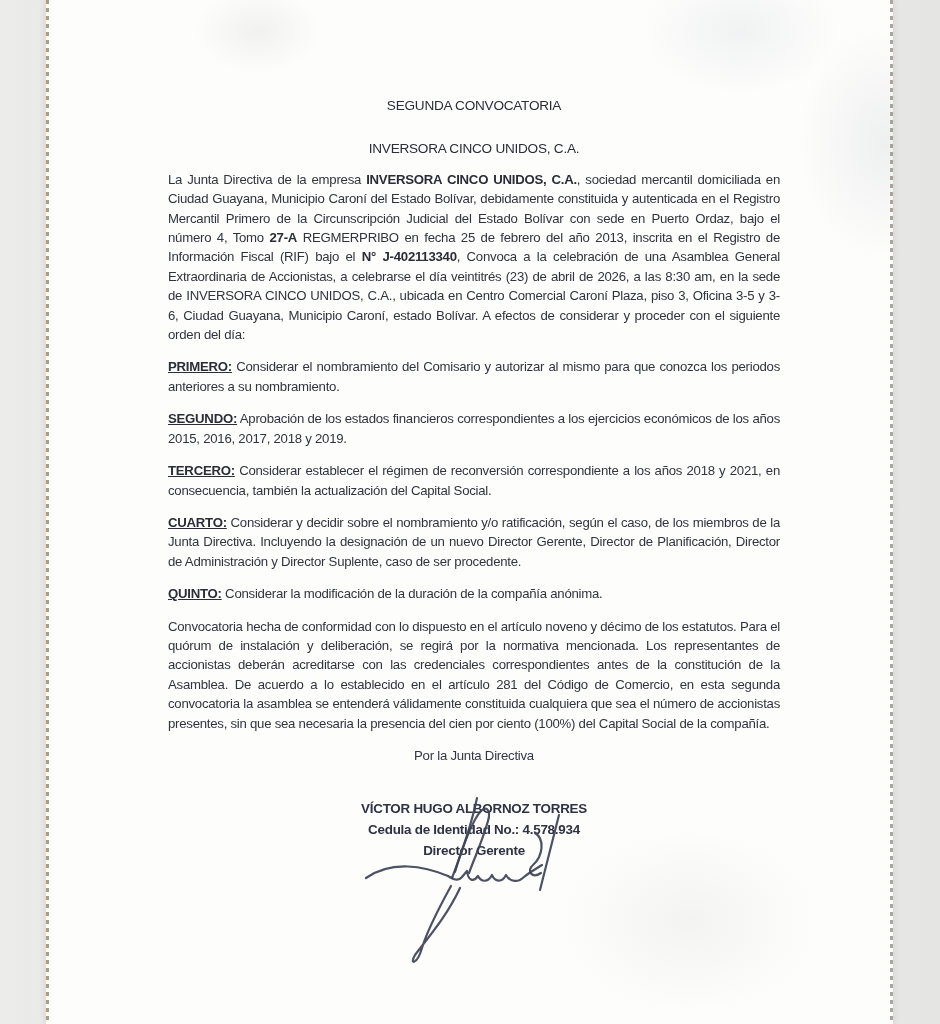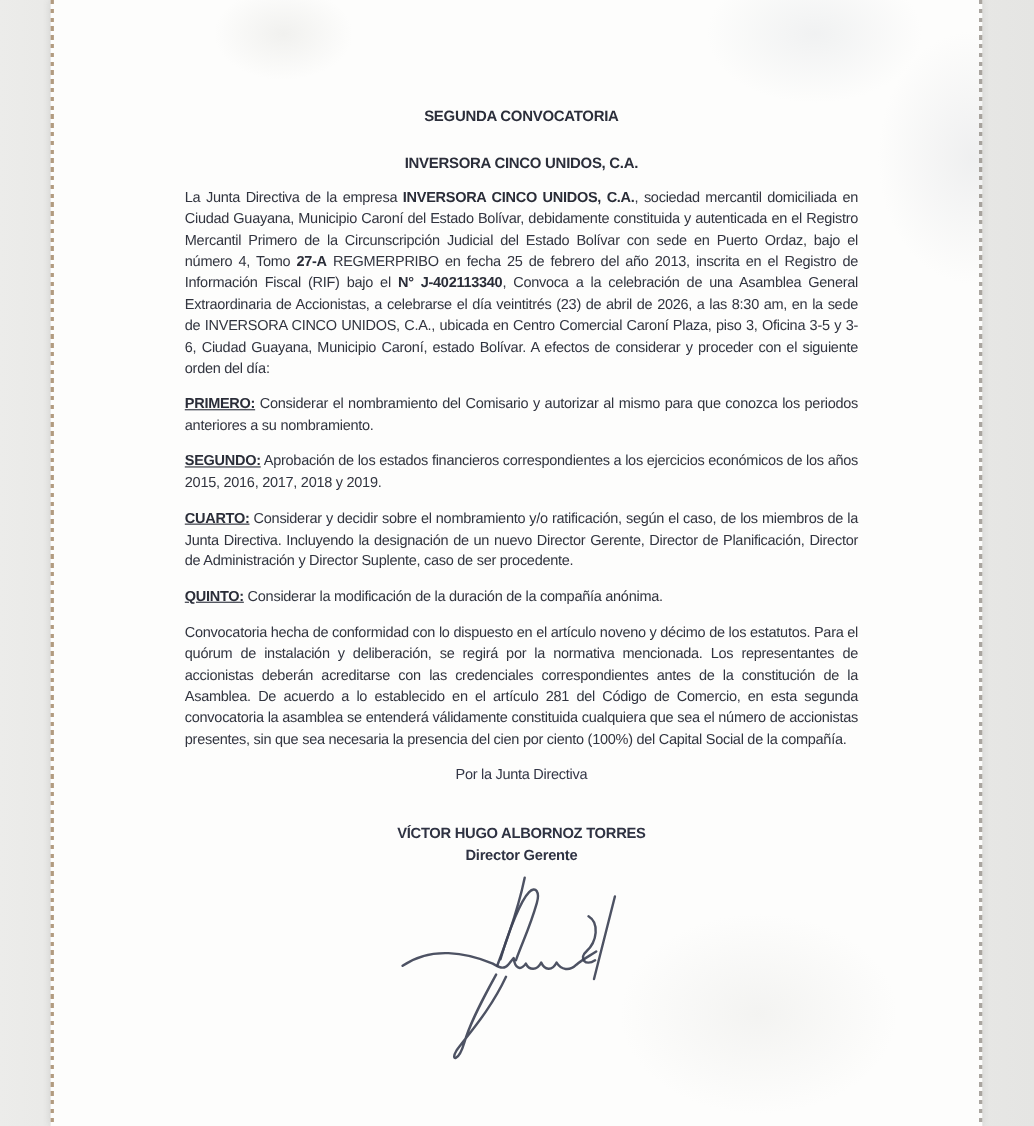--- a/index.html
+++ b/index.html
@@ -55,21 +55,21 @@
     left: 122px;
     right: 113px;
     top: 96px;
     color: #31343f;
     font-size: 13.2px;
     letter-spacing: -0.25px;
     line-height: 19.4px;
   }
   .h {
     text-align: center;
-    font-weight: bold;
+    font-weight: normal;
     color: #2b2e3a;
     font-size: 13.6px;
   }
   .h1 { margin: 0 0 24px 0; }
   .h2 { margin: 0 0 17px 0; }
   .h3 { margin: 0 0 11px 0; }
   .para {
     text-align: justify;
     margin: 0 0 13px 0;
   }
@@ -118,32 +118,34 @@
 
       <div class="h h1">SEGUNDA CONVOCATORIA</div>
       <div class="h h3">INVERSORA CINCO UNIDOS, C.A.</div>
 
       <p class="para"><span>La Junta Directiva de la empresa </span><span class="b">INVERSORA CINCO UNIDOS, C.A.</span><span>, sociedad mercantil domiciliada en Ciudad Guayana, Municipio Caroní del Estado Bolívar, debidamente constituida y autenticada en el Registro Mercantil Primero de la Circunscripción Judicial del Estado Bolívar con sede en Puerto Ordaz, bajo el número 4, Tomo </span><span class="b">27-A</span><span> REGMERPRIBO en fecha 25 de febrero del año 2013, inscrita en el Registro de Información Fiscal (RIF) bajo el </span><span class="b">N° J-402113340</span><span>, Convoca a la celebración de una Asamblea General Extraordinaria de Accionistas, a celebrarse el día veintitrés (23) de abril de 2026, a las 8:30 am, en la sede de INVERSORA CINCO UNIDOS, C.A., ubicada en Centro Comercial Caroní Plaza, piso 3, Oficina 3-5 y 3-6, Ciudad Guayana, Municipio Caroní, estado Bolívar. A efectos de considerar y proceder con el siguiente orden del día:</span></p>
 
       <p class="para"><span class="b u">PRIMERO:</span><span> Considerar el nombramiento del Comisario y autorizar al mismo para que conozca los periodos anteriores a su nombramiento.</span></p>
 
       <p class="para"><span class="b u">SEGUNDO:</span><span> Aprobación de los estados financieros correspondientes a los ejercicios económicos de los años 2015, 2016, 2017, 2018 y 2019.</span></p>
 
+      <p class="para"><span class="b u">TERCERO:</span><span> Considerar establecer el régimen de reconversión correspondiente a los años 2018 y 2021, en consecuencia, también la actualización del Capital Social.</span></p>
 
       <p class="para"><span class="b u">CUARTO:</span><span> Considerar y decidir sobre el nombramiento y/o ratificación, según el caso, de los miembros de la Junta Directiva. Incluyendo la designación de un nuevo Director Gerente, Director de Planificación, Director de Administración y Director Suplente, caso de ser procedente.</span></p>
 
       <p class="para"><span class="b u">QUINTO:</span><span> Considerar la modificación de la duración de la compañía anónima.</span></p>
 
       <p class="para">Convocatoria hecha de conformidad con lo dispuesto en el artículo noveno y décimo de los estatutos. Para el quórum de instalación y deliberación, se regirá por la normativa mencionada. Los representantes de accionistas deberán acreditarse con las credenciales correspondientes antes de la constitución de la Asamblea. De acuerdo a lo establecido en el artículo 281 del Código de Comercio, en esta segunda convocatoria la asamblea se entenderá válidamente constituida cualquiera que sea el número de accionistas presentes, sin que sea necesaria la presencia del cien por ciento (100%) del Capital Social de la compañía.</p>
 
 
       <div class="sig-block">
         <div class="sig-byline">Por la Junta Directiva</div>
         <div class="sig-name-block">
           <div>VÍCTOR HUGO ALBORNOZ TORRES</div>
+          <div>Cedula de Identidad No.: 4.578.934</div>
           <div>Director Gerente</div>
         </div>
       </div>
     </div>
 
     <svg class="signature-svg" viewBox="0 0 260 200" xmlns="http://www.w3.org/2000/svg">
 
       <path d="M125,94 C133,66 144,40 151,33 C157,27 161,33 158,43 C152,64 146,76 139,95"></path>
 
       <path d="M147,20 C142,44 132,74 122,100"></path>

